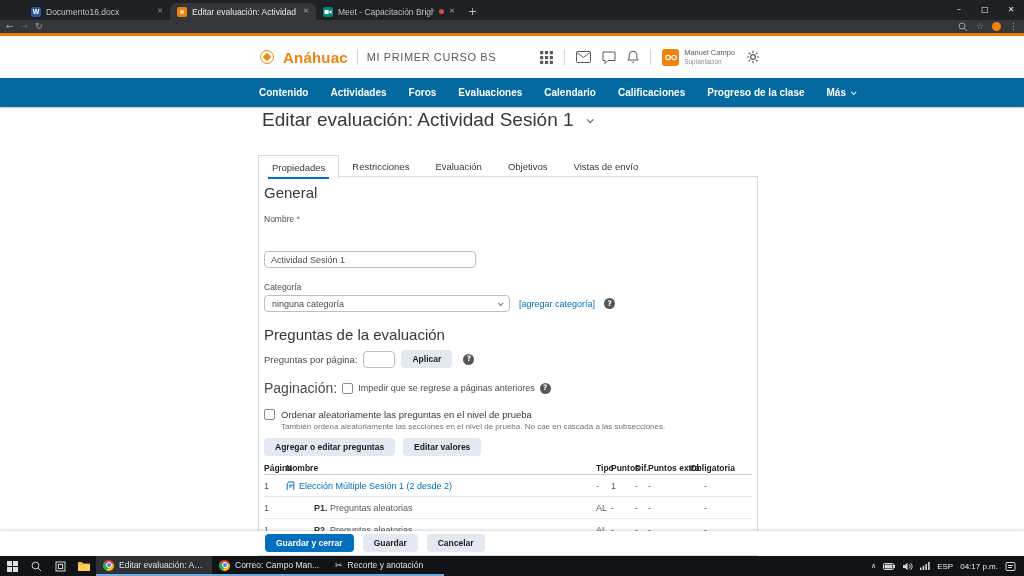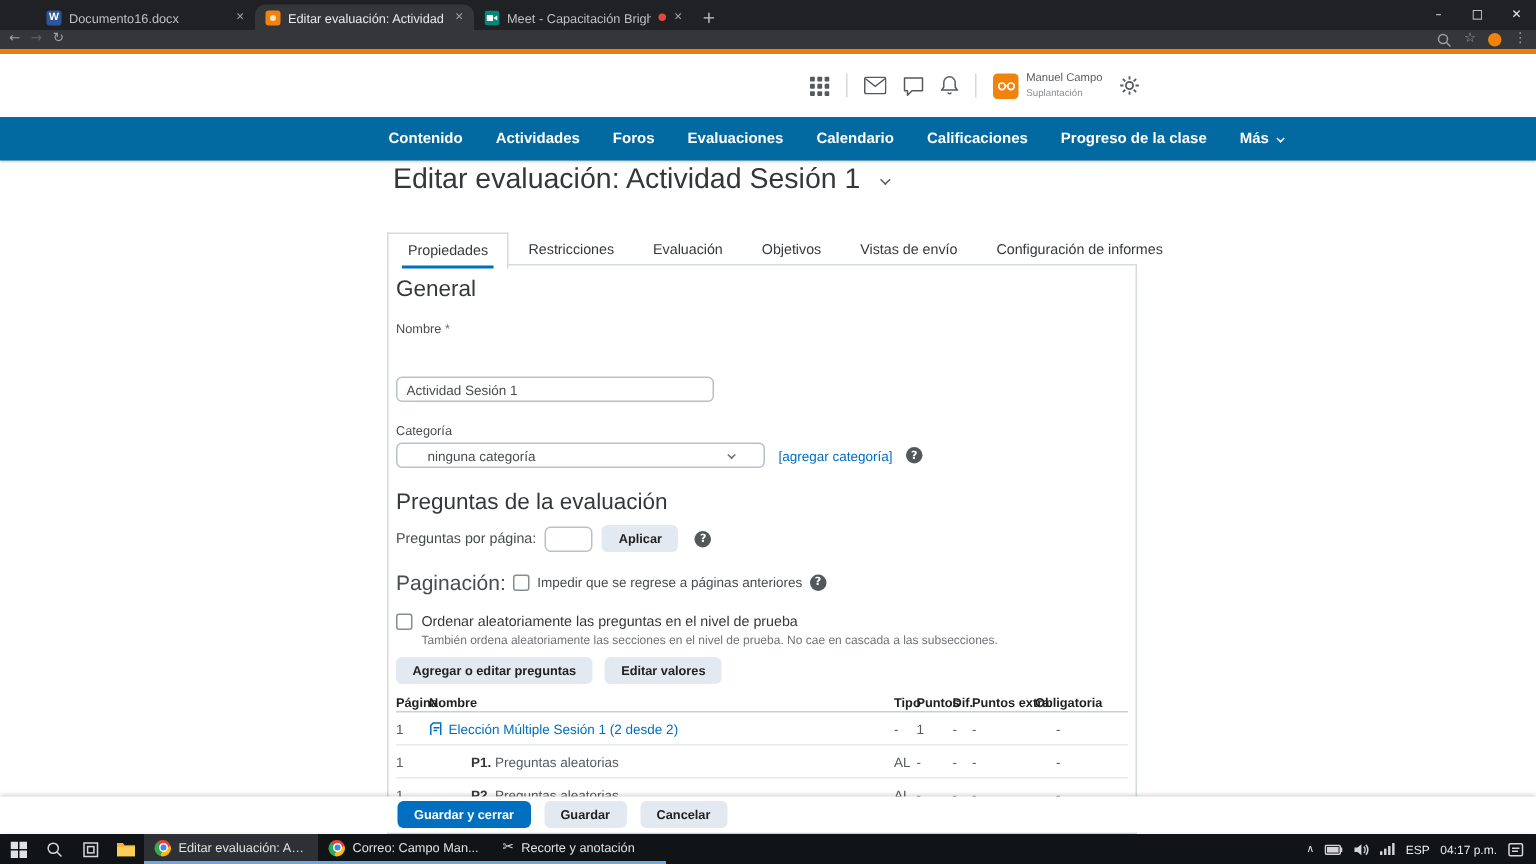--- a/index.html
+++ b/index.html
@@ -55,21 +55,21 @@
   #pagetitle{position:absolute;left:262px;top:109px;font-size:19px;color:#35383a;display:flex;align-items:center;gap:13px}
   #pagetitle .chev{width:5px;height:5px;color:#565a5e}
   #proptabs{position:absolute;left:258px;top:155px;display:flex;align-items:flex-end;z-index:2}
   .ptab{font-size:9.5px;color:#35383a;padding:6px 13px;white-space:nowrap}
   .ptab.active{background:#fff;border:1px solid #d6dbe2;border-bottom:none;position:relative;margin-bottom:-1px}
   .ptab.active::after{content:'';position:absolute;left:9px;right:9px;bottom:0;height:2px;background:#006fbf}
   #panel{position:absolute;left:258px;top:176px;width:500px;height:380px;border:1px solid #d6dbe2;background:#fff;padding:0 5px}
   .h2{font-size:15px;font-weight:400;color:#35383a}
   .flbl{display:block;font-size:8.5px;color:#494c4e}
   .txtin{font-family:inherit;font-size:9px;color:#494c4e;border:1px solid #b9c0c8;border-radius:4px;height:17px;padding:0 6px;background:#fff}
-  .selectbox{width:246px;height:17px;border:1px solid #b9c0c8;border-radius:4px;display:flex;align-items:center;font-size:9px;color:#494c4e;padding:0 20px;background:#fff}
+  .selectbox{width:246px;height:17px;border:1px solid #b9c0c8;border-radius:4px;display:flex;align-items:center;font-size:9px;color:#494c4e;padding:0 7px;background:#fff}
   .selectbox .chev{margin-left:auto;color:#6a6f73}
   .bluelink{color:#006fbf;font-size:9px;text-decoration:none}
   .help{display:inline-flex;width:11px;height:11px;border-radius:50%;background:#55585b;color:#fff;font-size:7.5px;font-weight:bold;align-items:center;justify-content:center;flex:none}
   .btn{display:inline-block;border:none;border-radius:4px;background:#e3e9f1;color:#202122;font-size:8.5px;font-weight:bold;padding:4px 11px;font-family:inherit;white-space:nowrap}
   .btn.primary{background:#006fbf;color:#fff}
   .cb{width:11px;height:11px;border:1px solid #868c93;border-radius:2px;background:#fff;flex:none;display:inline-block}
   .frow{display:flex;align-items:center}
   
   .trow{display:grid;grid-template-columns:22px 310px 15px 24px 13px 42px 62px;align-items:center;min-height:22px;border-bottom:1px solid #e6e9ed;font-size:9px;color:#565a5e}
   .trow.thead{min-height:13px;border-bottom:1px solid #c9cfd8;font-size:8.5px;font-weight:bold;color:#202122;white-space:nowrap}
@@ -138,20 +138,28 @@
         <path d="M6.3 6.3L9 9" stroke="#9aa0a6"></path>
       </svg>
     <span class="navg glyph">☆</span>
     <span class="avatar-dot"></span>
     <span class="navg glyph">⋮</span>
   </div>
 </div>
 <div id="orangebar"></div>
 
 <div id="siteheader">
+  <div class="hdr-left">
+    <span class="logomark">
+        <i></i>
+      </span>
+    <span class="logotext">Anáhuac</span>
+    <span class="hdr-sep"></span>
+    <span class="coursename">MI PRIMER CURSO BS</span>
+  </div>
   <div class="hdr-right">
     <span class="hicon">
       <svg width="13" height="13" viewBox="0 0 12 12">
           <g fill="#565a5e">
             <rect width="3" height="3" rx=".6"></rect>
             <rect x="4.5" width="3" height="3" rx=".6"></rect>
             <rect x="9" width="3" height="3" rx=".6"></rect>
             <rect y="4.5" width="3" height="3" rx=".6"></rect>
             <rect x="4.5" y="4.5" width="3" height="3" rx=".6"></rect>
             <rect x="9" y="4.5" width="3" height="3" rx=".6"></rect>
@@ -234,21 +242,20 @@
   <span>Editar evaluación: Actividad Sesión 1</span>
   <span class="chev"></span>
 </div>
 
 <div id="proptabs">
   <span class="ptab active">Propiedades</span>
   <span class="ptab">Restricciones</span>
   <span class="ptab">Evaluación</span>
   <span class="ptab">Objetivos</span>
   <span class="ptab">Vistas de envío</span>
-  <span class="ptab">Configuración de informes</span>
 </div>
 
 <div id="panel">
   <div class="h2" style="margin-top:7px">General</div>
 
   <label class="flbl" style="margin:13px 0 3px"><span>Nombre</span> <span style="color:#6a6f73">*</span></label>
   <input class="txtin" style="width: 212px; margin-top: 24px;" value="Actividad Sesión 1">
 
   <label class="flbl" style="margin:14px 0 3px">Categoría</label>
   <div class="frow" style="gap:9px">

